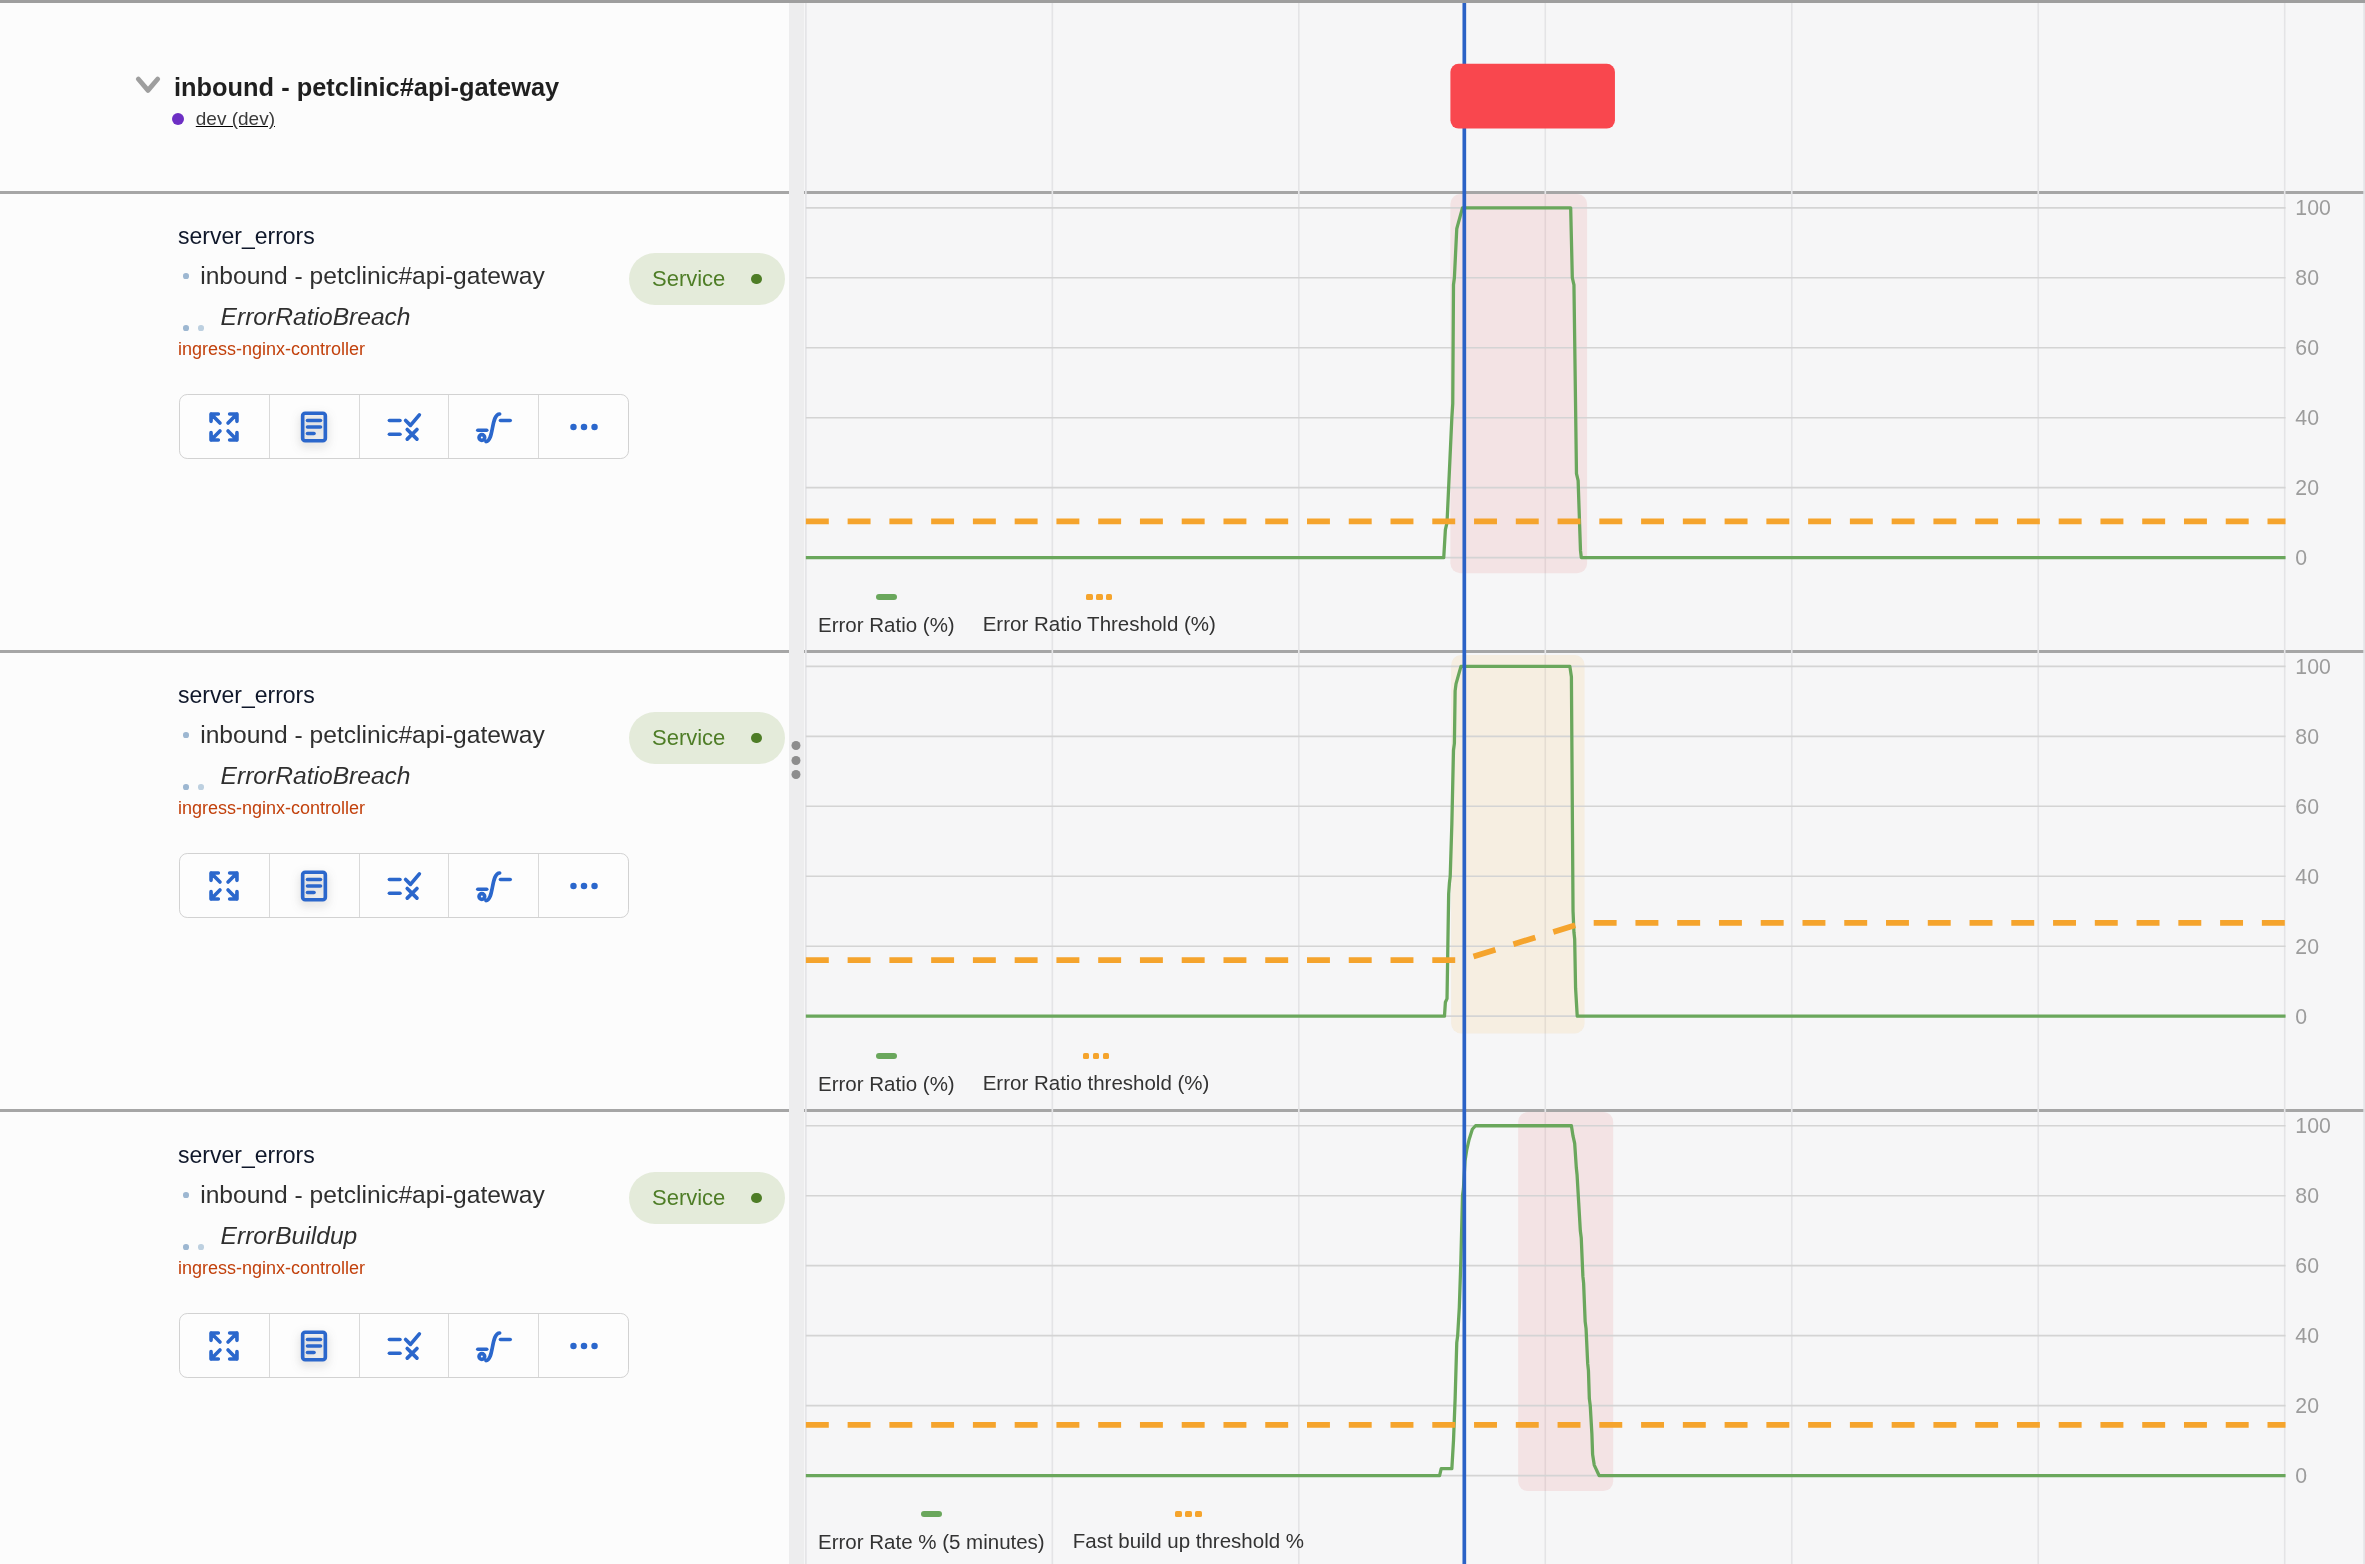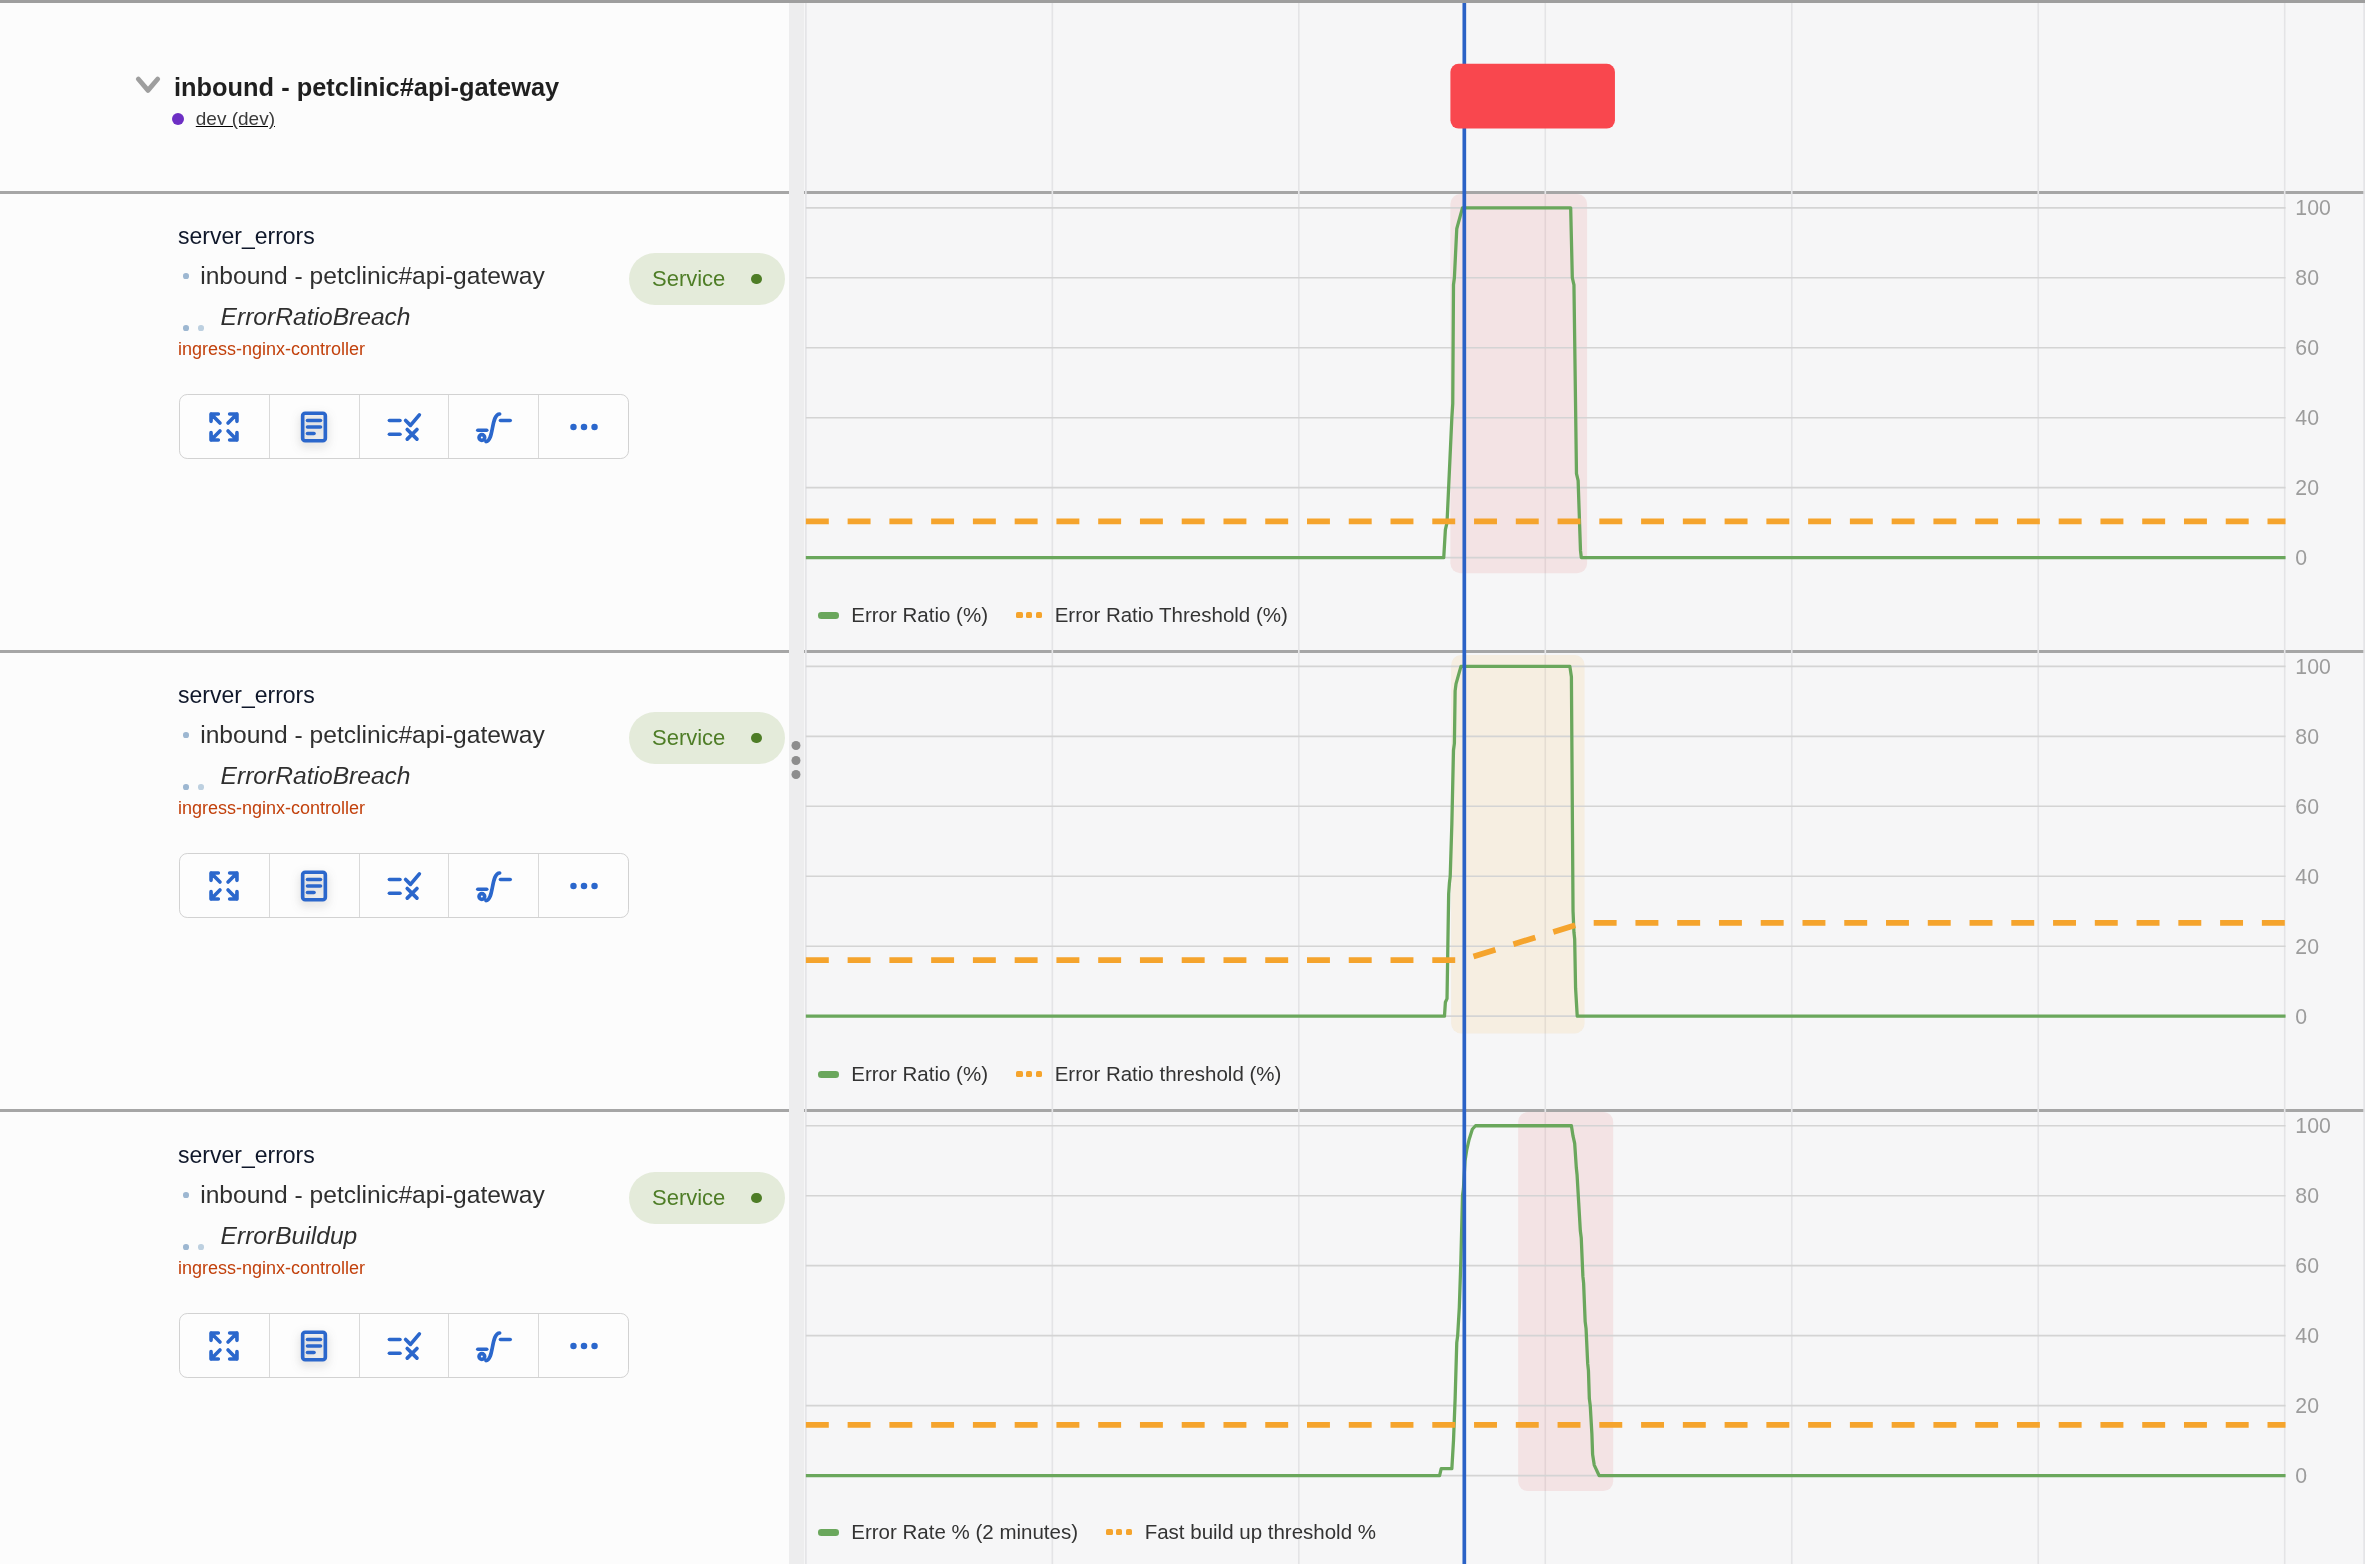--- a/index.html
+++ b/index.html
@@ -41,21 +41,21 @@
 
   
   .splitter { position:absolute; left:789px; top:0; width:14.7px; height:1564px; background:#ededee; z-index:5; cursor:col-resize; }
   .splitter .dots { position:absolute; left:50%; top:741px; transform:translateX(-50%); display:flex; flex-direction:column; gap:5.7px; }
   .splitter .dots i { width:9px; height:9px; border-radius:50%; background:#8d8d8d; }
 
   
   .chart-area { position:absolute; left:804px; top:0; width:1562px; height:1564px; background:#f6f6f7; }
   #chart-canvas { position:absolute; left:0; top:0; z-index:3; }
   .legend { position:absolute; z-index:4; display:flex; align-items:center; gap:28px; height:24.6px; }
-  .lg-item { display:flex; align-items:center; gap:12.3px; font-size:20.5px; color:#333; white-space:nowrap; }
+  .lg-item { display:flex; align-items:center; gap:12.3px; font-size:20.5px; color:#333; white-space:nowrap;flex-direction:column; }
   .lg-dash { width:21px; height:6.6px; border-radius:3.3px; background:#6aa75c; }
   .lg-dots { display:flex; gap:3.3px; }
   .lg-dots i { width:6.6px; height:5.7px; border-radius:1.6px; background:#f5a42d; }
 </style>
 </head>
 <body>
 
 <div id="app">
 
   <aside class="left-panel">
@@ -331,21 +331,21 @@
             <i></i>
             <i></i>
             <i></i>
           </span>
           <span>Error Ratio threshold (%)</span>
         </span>
     </div>
     <div class="legend" style="left:14px; top:1520px">
       <span class="lg-item">
           <span class="lg-dash"></span>
-          <span>Error Rate % (2 minutes)</span>
+          <span>Error Rate % (5 minutes)</span>
         </span>
       <span class="lg-item">
           <span class="lg-dots">
             <i></i>
             <i></i>
             <i></i>
           </span>
           <span>Fast build up threshold %</span>
         </span>
     </div>

